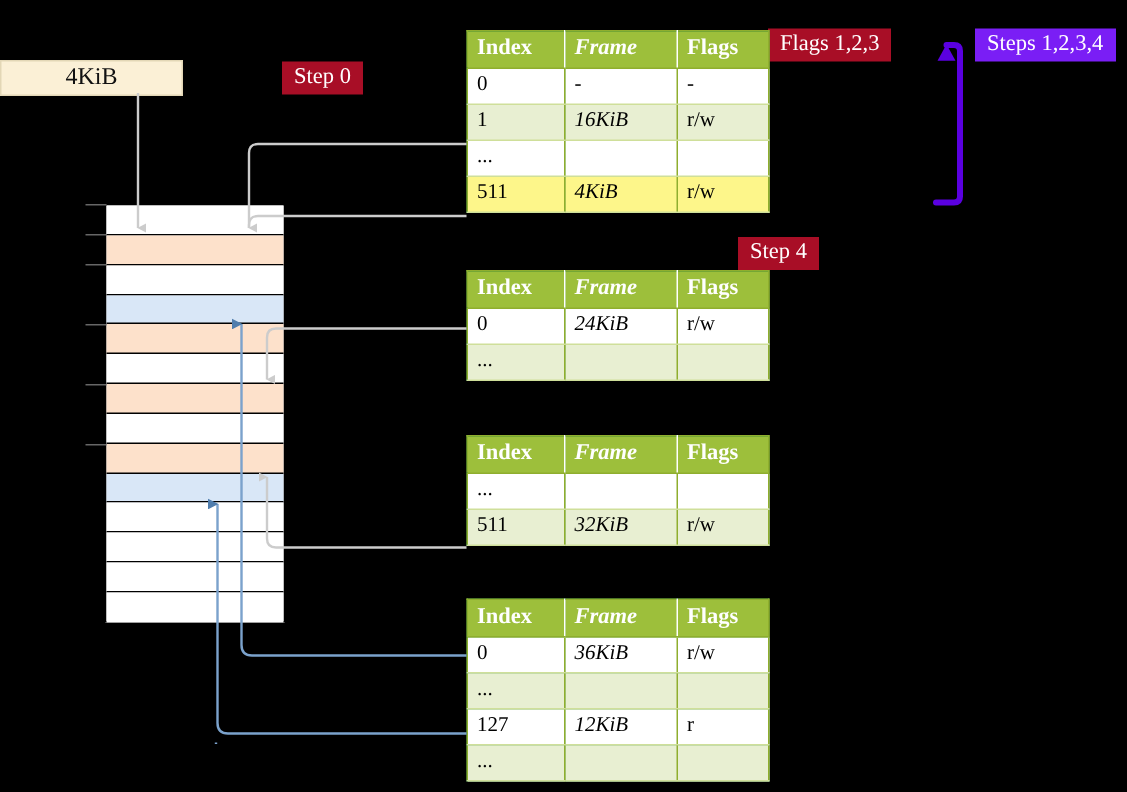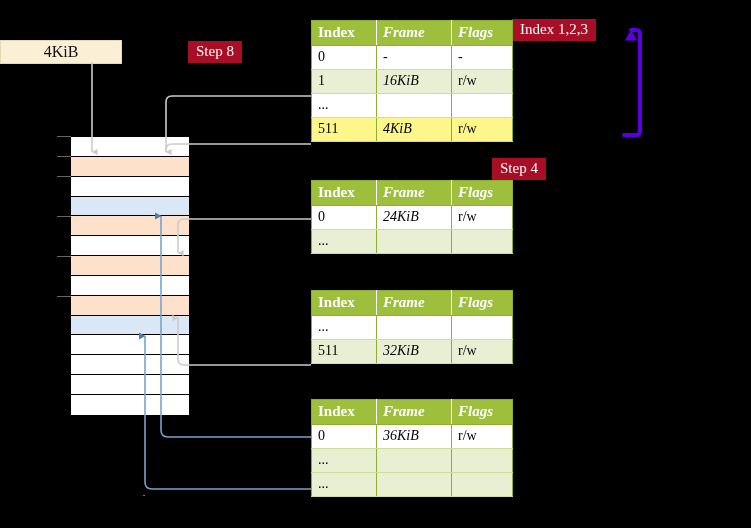--- a/index.html
+++ b/index.html
@@ -48,21 +48,21 @@
     background:#9dbf3b;
     color:#ffffff;
     font-weight:bold;
     text-align:left;
     padding:3px 6px 4px 6px;
     font-size:15px;
     border-right:1px solid #ffffff;
     border-bottom:1px solid #8fae2e;
     white-space:nowrap;
   }
-  .ptable th:last-child{border-right:none;font-style:italic;}
+  .ptable th:last-child{border-right:none;}
   .ptable td{
     padding:3px 6px 4px 6px;
     border-right:1px solid #8fae2e;
     border-bottom:1px solid #cfdf9a;
     vertical-align:top;
     white-space:nowrap;
     height:14px;
   }
   .ptable td:last-child{border-right:none;}
   .ptable tr.odd td{background:#ffffff;}
@@ -86,27 +86,30 @@
 </head>
 <body>
 
 <div class="stage">
 
   <div class="kib-box" style="left:0px;top:40px;width:120px;height:22px;">
     <span>4KiB</span>
   </div>
 
   <div class="badge badge-crimson" style="left:188px;top:41px;">
-    <span>Step 8</span>
+    <span>Step 0</span>
   </div>
 
   <div class="badge badge-crimson" style="left:512px;top:19px;">
-    <span>Index 1,2,3</span>
-  </div>
-
+    <span>Flags 1,2,3</span>
+  </div>
+
+  <div class="badge badge-violet" style="left:650px;top:19px;">
+    <span>Steps 1,2,3,4</span>
+  </div>
 
   <div class="badge badge-crimson" style="left:492px;top:158px;">
     <span>Step 4</span>
   </div>
 
   <div class="memcol" id="memcol">
       <div class="memrow"></div>
       <div class="memrow peach"></div>
       <div class="memrow"></div>
       <div class="memrow blue"></div>
@@ -209,20 +212,25 @@
       <tbody>
         <tr class="odd">
           <td class="c-index">0</td>
           <td class="c-frame">36KiB</td>
           <td class="c-flags">r/w</td>
         </tr>
         <tr class="even">
           <td class="c-index">...</td>
           <td class="c-frame"></td>
           <td class="c-flags"></td>
+        </tr>
+        <tr class="odd">
+          <td class="c-index">127</td>
+          <td class="c-frame">12KiB</td>
+          <td class="c-flags">r</td>
         </tr>
         <tr class="even">
           <td class="c-index">...</td>
           <td class="c-frame"></td>
           <td class="c-flags"></td>
         </tr>
       </tbody>
     </table>
 
   <svg class="wires" viewBox="0 0 751 528" width="751" height="528">

